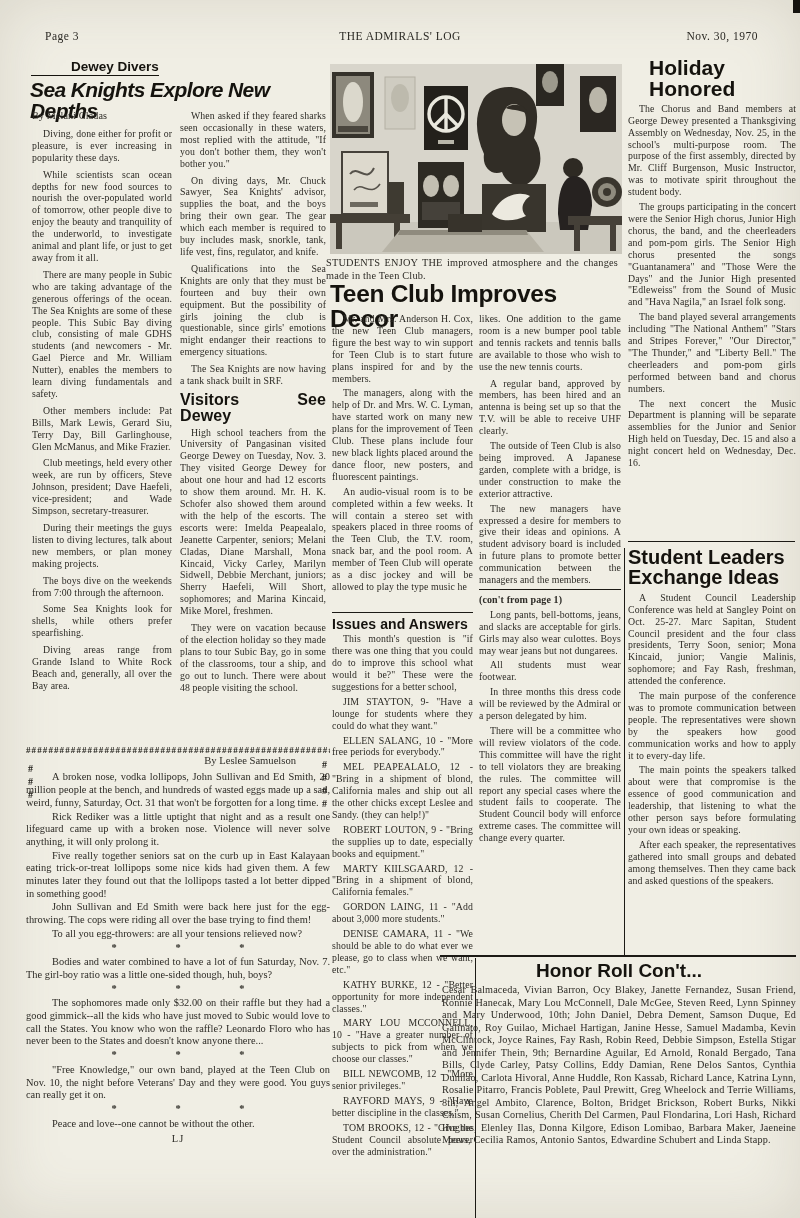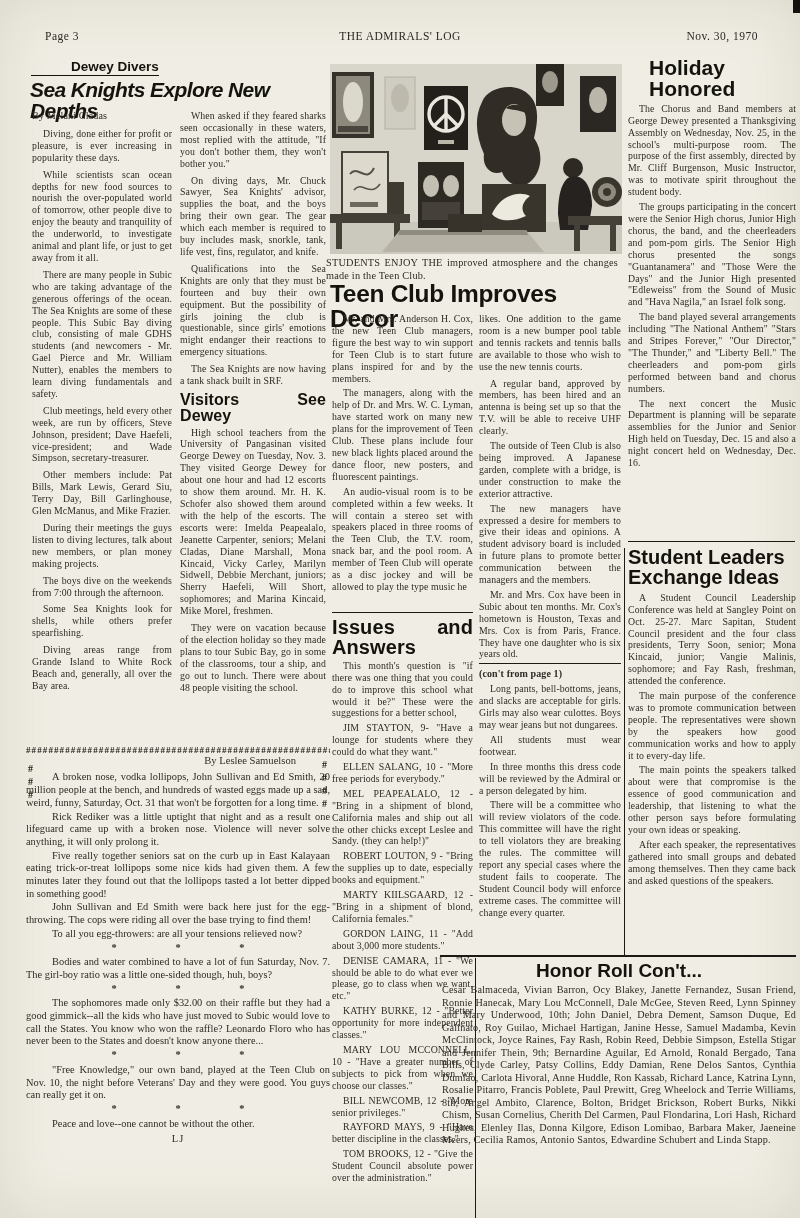--- a/index.html
+++ b/index.html
@@ -10,21 +10,21 @@
   
   .hd{position:absolute;top:30px;font-size:11.5px;letter-spacing:.5px;color:#2a2823;}
   
   .h-sans{font-family:"Liberation Sans",sans-serif;font-weight:bold;color:#15130e;line-height:1.02;}
   .kicker{font-size:13.5px;border-bottom:1.5px solid #15130e;display:inline-block;padding-bottom:1px;padding-left:40px;}
   .sea-head{font-size:21px;font-style:italic;letter-spacing:-0.6px;}
   .teen-head{font-size:24.5px;letter-spacing:-0.3px;}
   .holiday-head{font-size:21px;margin-left:21px;}
   .leaders-head{font-size:20px;}
   .sub-head{font-size:16px;margin:3px 0 2px;}
-  .issues-head{font-size:20px;margin:3px 0 2px;}
+  .issues-head{font-size:14px;margin:3px 0 2px;}
   .honor-head{font-size:19px;text-align:center;margin-bottom:4px;}
   .dang-head{font-size:22px;font-style:italic;letter-spacing:-0.4px;}
   
   .col{position:absolute;font-size:9.8px;line-height:11.9px;text-align:justify;overflow:hidden;
        letter-spacing:.1px;}
   .col .para{text-indent:11px;margin-bottom:5px;}
   .col .cont{margin-bottom:5px;}
   .col .byline{margin-bottom:6px;text-indent:0;font-size:10.2px;}
   .tight .para{margin-bottom:3px;}
   .hr{border-top:1.3px solid #1c1a15;margin:3px 0 4px;}
@@ -52,22 +52,22 @@
   <div class="hd" style="right:42px;">Nov. 30, 1970</div>
   <div class="scan-mark" style="right:0;top:0;width:7px;height:13px;"></div>
 
   <div class="abs h-sans kicker" style="left:31px;top:60px;">Dewey Divers</div>
   <div class="abs h-sans sea-head" style="left:30px;top:79px;width:298px;">Sea Knights Explore New Depths</div>
   <div class="col" style="left:32px;top:110px;width:140px;height:634px;">
       <div class="byline">By  Melani Cladas</div>
       <div class="para">Diving, done either for profit or pleasure, is ever increasing in popularity these days.</div>
       <div class="para">While scientists scan ocean depths for new food sources to nourish the over-populated world of tomorrow, other people dive to enjoy the beauty and tranquility of the underworld, to investigate animal and plant life, or just to get away from it all.</div>
       <div class="para">There are many people in Subic who are taking advantage of the generous offerings of the ocean. The Sea Knights are some of these people. This Subic Bay diving club, consisting of male GDHS students (and newcomers - Mr. Gael Pierce and Mr. William Nutter), enables the members to learn diving fundamentals and safety.</div>
+      <div class="para">Other members include: Pat Bills, Mark Lewis, Gerard Siu, Terry Day, Bill Garlinghouse, Glen McManus, and Mike Frazier.</div>
       <div class="para">Club meetings, held every other week, are run by officers, Steve Johnson, president; Dave Haefeli, vice-president; and Wade Simpson, secretary-treasurer.</div>
-      <div class="para">Other members include: Pat Bills, Mark Lewis, Gerard Siu, Terry Day, Bill Garlinghouse, Glen McManus, and Mike Frazier.</div>
       <div class="para">During their meetings the guys listen to diving lectures, talk about new members, or plan money making projects.</div>
       <div class="para">The boys dive on the weekends from 7:00 through the afternoon.</div>
       <div class="para">Some Sea Knights look for shells, while others prefer spearfishing.</div>
       <div class="para">Diving areas range from Grande Island to White Rock Beach and, generally, all over the Bay area.</div>
     </div>
   <div class="col" style="left:180px;top:110px;width:146px;height:636px;">
     <div>
         <div class="para">When asked if they feared sharks seen occasionally in these waters, most replied with the attitude, "If you don't bother them, they won't bother you."</div>
         <div class="para">On diving days, Mr. Chuck Sawyer, Sea Knights' advisor, supplies the boat, and the boys bring their own gear. The gear which each member is required to buy includes mask, snorkle, tank, life vest, fins, regulator, and knife.</div>
         <div class="para">Qualifications into the Sea Knights are only that they must be fourteen and buy their own equipment. But the possibility of girls joining the club is questionable, since girls' emotions might endanger their reactions to emergency situations.</div>
@@ -224,21 +224,20 @@
         <div class="para">RAYFORD MAYS, 9 - "Have better discipline in the classes."</div>
         <div class="para">TOM BROOKS, 12 - "Give the Student Council absolute power over the administration."</div>
       </div>
   </div>
   <div class="col tight" style="left:479px;top:313px;width:142px;height:646px;">
     <div>
         <div class="cont">likes. One addition to the game room is a new bumper pool table and tennis rackets and tennis balls are available to those who wish to use the new tennis courts.</div>
         <div class="para">A regular band, approved by members, has been hired and an antenna is being set up so that the T.V. will be able to receive UHF clearly.</div>
         <div class="para">The outside of Teen Club is also being improved. A Japanese garden, complete with a bridge, is under construction to make the exterior attractive.</div>
         <div class="para">The new managers have expressed a desire for members to give their ideas and opinions. A student advisory board is included in future plans to promote better communication between the managers and the members.</div>
-        <div class="para">Mr. and Mrs. Cox have been in Subic about ten months. Mr. Cox's hometown is Houston, Texas and Mrs. Cox is from Paris, France. They have one daughter who is six years old.</div>
       </div>
     <div class="hr"></div>
     <div class="contlab">(con't from page 1)</div>
     <div>
         <div class="para">Long pants, bell-bottoms, jeans, and slacks are acceptable for girls. Girls may also wear culottes. Boys may wear jeans but not dungarees.</div>
         <div class="para">All students must wear footwear.</div>
         <div class="para">In three months this dress code will be reviewed by the Admiral or a person delegated by him.</div>
         <div class="para">There will be a committee who will review violators of the code. This committee will have the right to tell violators they are breaking the rules. The committee will report any special cases where the student fails to cooperate. The Student Council body will enforce extreme cases. The committee will change every quarter.</div>
       </div>
   </div>

